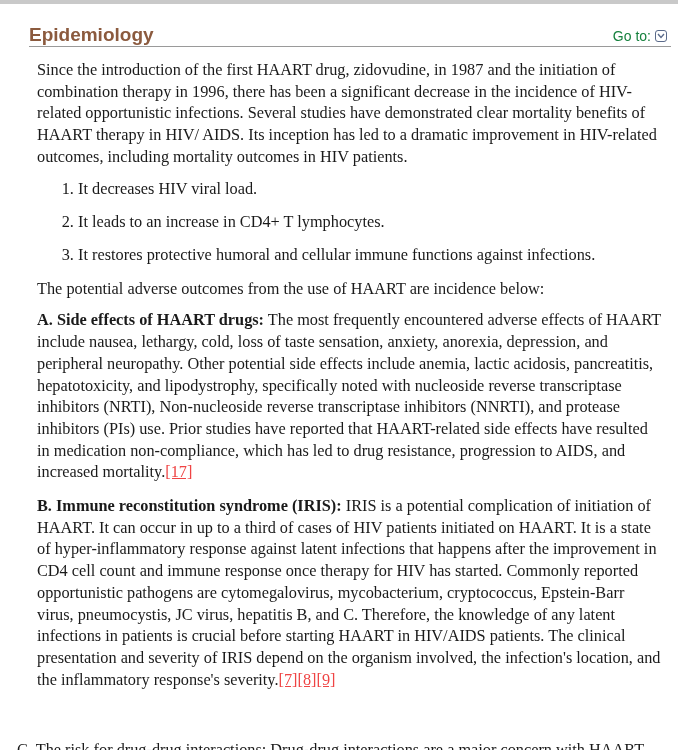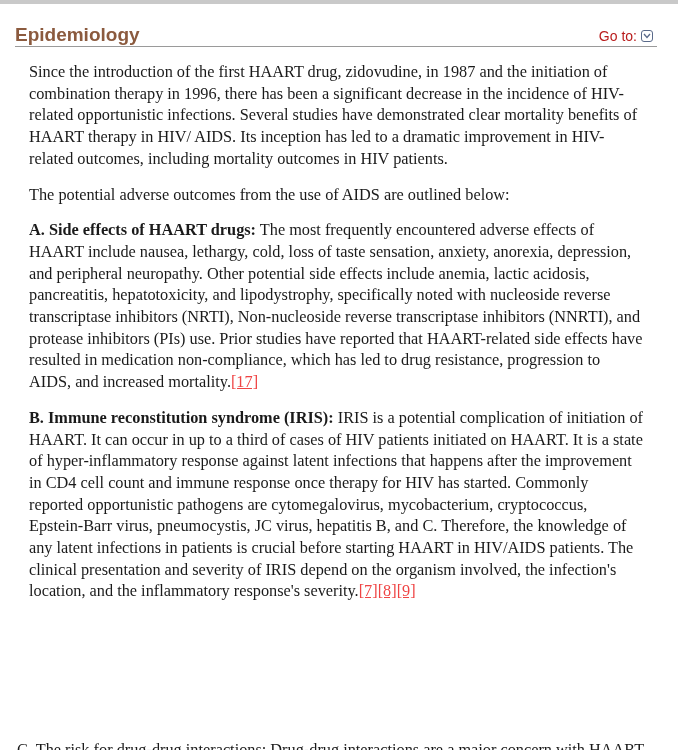--- a/index.html
+++ b/index.html
@@ -15,21 +15,21 @@
     }
     .top-bar {
       position: absolute;
       left: 0; top: 0;
       width: 678px;
       height: 4px;
       background: #c9c9c9;
     }
     .content {
       position: absolute;
-      left: 15px;
+      left: 29px;
       top: 22px;
       width: 642px;
     }
     .section-header {
       position: relative;
       height: 24px;
       border-bottom: 1px solid #9a9a9a;
       margin-bottom: 12px;
     }
     .section-title {
@@ -41,21 +41,21 @@
       left: 0;
       bottom: 0px;
       line-height: 22px;
     }
     .goto {
       position: absolute;
       right: 4px;
       bottom: 2px;
       font-family: "Liberation Sans", sans-serif;
       font-size: 14px;
-      color: #b91c1c;
+      color: #15803d;
       display: flex;
       align-items: center;
       cursor: pointer;
     }
     .goto-icon {
       display: inline-block;
       width: 12px;
       height: 12px;
       border: 1px solid #5a6a8a;
       border-radius: 3px;
@@ -66,21 +66,21 @@
     .goto-icon svg {
       position: absolute;
       left: 1px;
       top: 2px;
     }
     p, li {
       font-family: "Liberation Serif", serif;
       font-size: 16.3px;
       line-height: 21.7px;
       color: #1a1a1a;
-      margin: 14px;
+      margin: 8px;
     }
     p.para {
       margin-bottom: 10px;
     }
     ol.benefits {
       margin: 8px 0 10px 0;
       padding-left: 41px;
     }
     ol.benefits li {
       margin-bottom: 11.7px;
@@ -119,22 +119,27 @@
         <svg width="8" height="6" viewBox="0 0 8 6">
             <path d="M1 1 L4 4.5 L7 1" fill="none" stroke="#5a6a8a" stroke-width="1.3"></path>
           </svg>
       </span>
     </span>
   </div>
 
   <p class="para">Since the introduction of the first HAART drug, zidovudine, in 1987 and the initiation of combination therapy in 1996, there has been a significant decrease in the incidence of HIV-related opportunistic infections. Several studies have demonstrated clear mortality benefits of HAART therapy in HIV/ AIDS. Its inception has led to a dramatic improvement in HIV-related outcomes, including mortality outcomes in HIV patients.</p>
 
 
+  <ol class="benefits">
+    <li>It decreases HIV viral load.</li>
+    <li>It leads to an increase in CD4+ T lymphocytes.</li>
+    <li>It restores protective humoral and cellular immune functions against infections.</li>
+  </ol>
 
-  <p class="para">The potential adverse outcomes from the use of AIDS are outlined below:</p>
+  <p class="para">The potential adverse outcomes from the use of HAART are incidence below:</p>
 
   <p class="para" style="margin-bottom:12px;">
     <span class="bold">A. Side effects of HAART drugs:</span><span> The most frequently encountered adverse effects of HAART include nausea, lethargy, cold, loss of taste sensation, anxiety, anorexia, depression, and peripheral neuropathy. Other potential side effects include anemia, lactic acidosis, pancreatitis, hepatotoxicity, and lipodystrophy, specifically noted with nucleoside reverse transcriptase inhibitors (NRTI), Non-nucleoside reverse transcriptase inhibitors (NNRTI), and protease inhibitors (PIs) use. Prior studies have reported that HAART-related side effects have resulted in medication non-compliance, which has led to drug resistance, progression to AIDS, and increased mortality.</span><a class="ref">[17]</a>
   </p>
 
   <p class="para">
     <span class="bold">B. Immune reconstitution syndrome (IRIS):</span><span> IRIS is a potential complication of initiation of HAART. It can occur in up to a third of cases of HIV patients initiated on HAART. It is a state of hyper-inflammatory response against latent infections that happens after the improvement in CD4 cell count and immune response once therapy for HIV has started. Commonly reported opportunistic pathogens are cytomegalovirus, mycobacterium, cryptococcus, Epstein-Barr virus, pneumocystis, JC virus, hepatitis B, and C. Therefore, the knowledge of any latent infections in patients is crucial before starting HAART in HIV/AIDS patients. The clinical presentation and severity of IRIS depend on the organism involved, the infection's location, and the inflammatory response's severity.</span><a class="ref">[7]</a><a class="ref">[8]</a><a class="ref">[9]</a>
   </p>
 </div>
 

